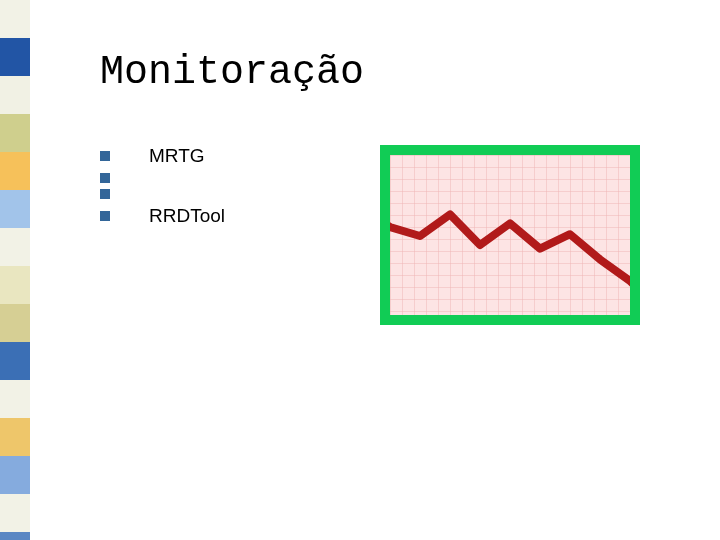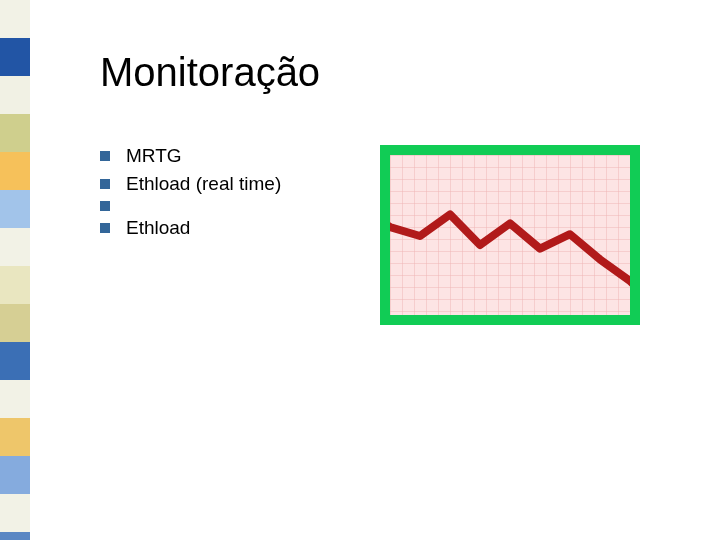--- a/index.html
+++ b/index.html
@@ -25,39 +25,40 @@
     float: left;
   }
   .content {
     position: absolute;
     left: 100px;
     top: 50px;
     right: 40px;
     bottom: 40px;
   }
   .title {
-    font-family: Liberation Sans, sans-serif;
+    font-family: Liberation Mono, monospace;
     font-size: 40px;
     font-weight: normal;
     color: #000;
     margin: 0 0 50px 0;
   }
   .body-row {
     display: flex;
     flex-direction: row;
     align-items: flex-start;
     gap: 40px;
   }
   .bullets {
     min-width: 240px;
   }
   .bullet-item {
     display: flex;
     align-items: center;
     margin-bottom: 6px;
+    gap: 23px;
   }
   .bullet-square {
     display: inline-block;
     width: 10px;
     height: 10px;
     background: #336699;
     margin-right: 16px;
     flex: none;
   }
   .bullet-text {
@@ -122,28 +123,27 @@
 
   <div class="body-row">
 
     <div class="bullets" id="bullets">
         <div class="bullet-item">
           <span class="bullet-square"></span>
           <span class="bullet-text">MRTG</span>
         </div>
         <div class="bullet-item">
           <span class="bullet-square"></span>
-          <span class="bullet-text">Ethload (real time)</span>
         </div>
         <div class="bullet-item">
           <span class="bullet-square"></span>
         </div>
         <div class="bullet-item">
           <span class="bullet-square"></span>
-          <span class="bullet-text">Ethload</span>
+          <span class="bullet-text">RRDTool</span>
         </div>
       </div>
 
     <div class="chart-wrap">
       <div class="chart-grid">
         <svg class="grid-svg" viewBox="0 0 240 160" preserveAspectRatio="none">
           <defs>
             <pattern id="smallGrid" width="12" height="12" patternUnits="userSpaceOnUse">
               <path d="M 12 0 L 0 0 0 12" fill="none" stroke="#f0b5b5" stroke-width="1"></path>
             </pattern>

